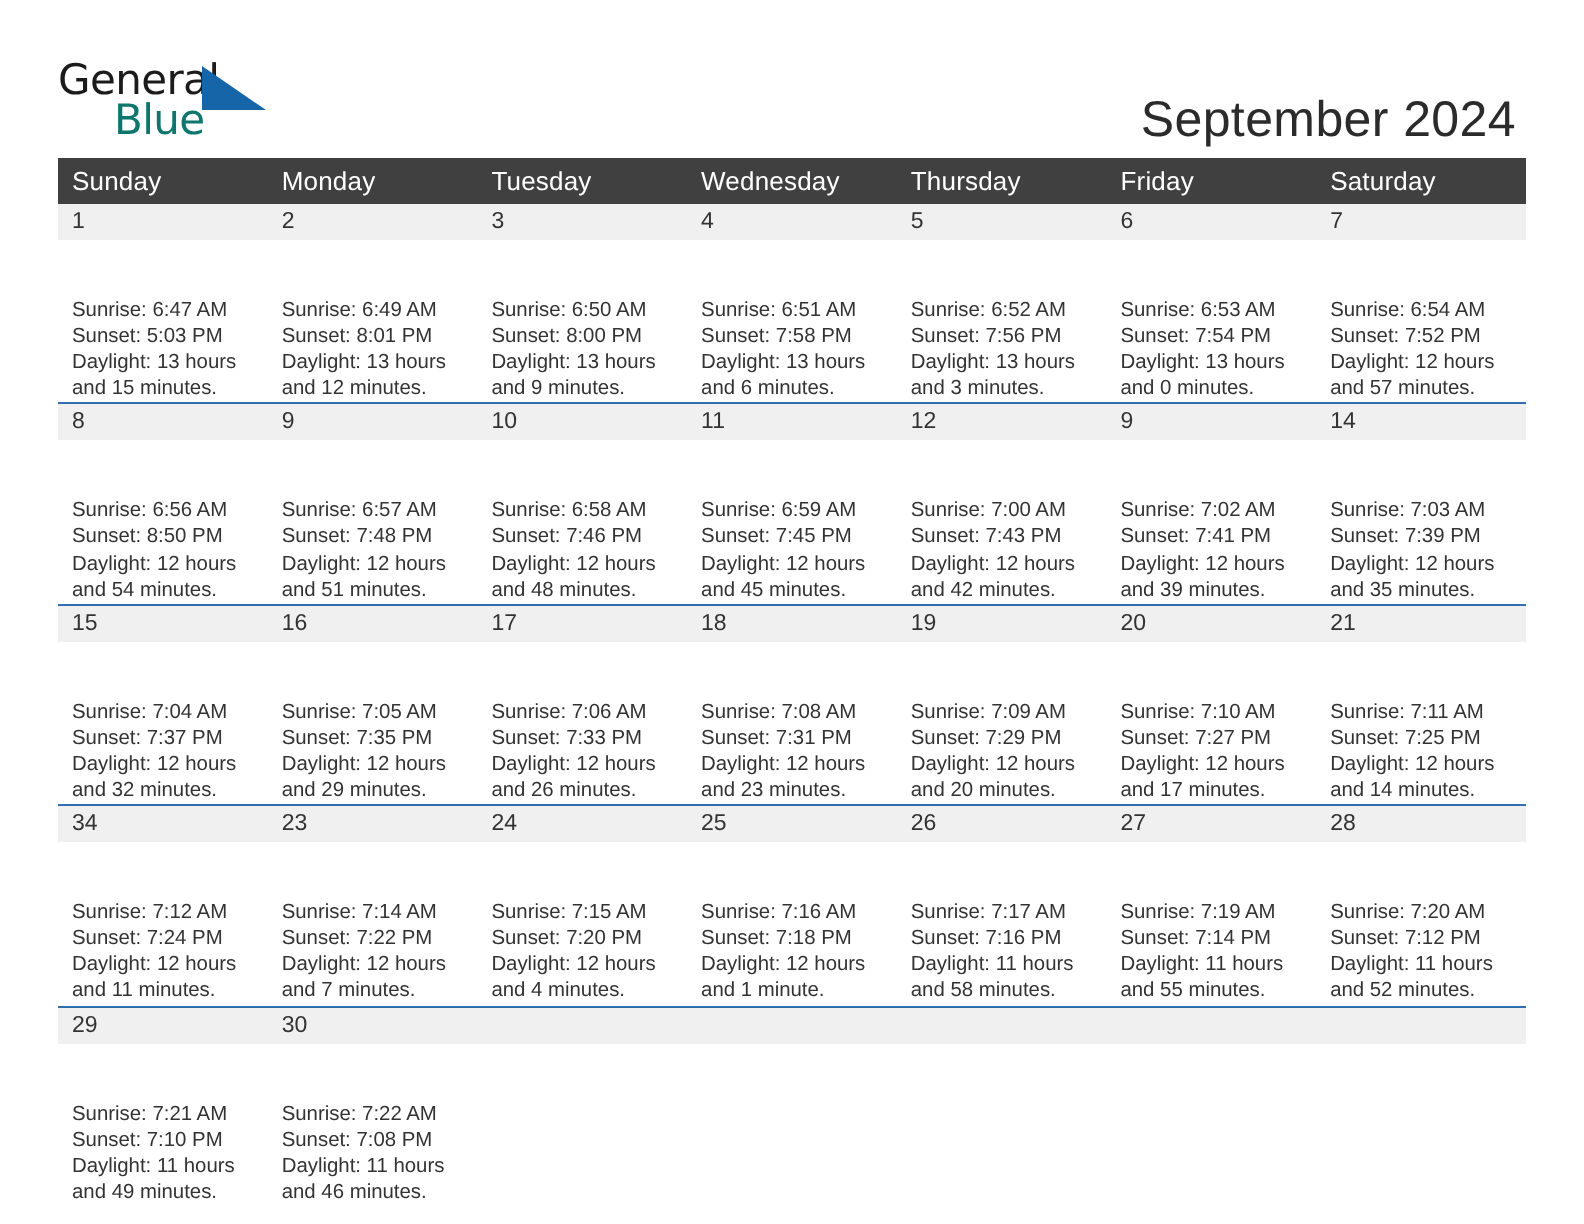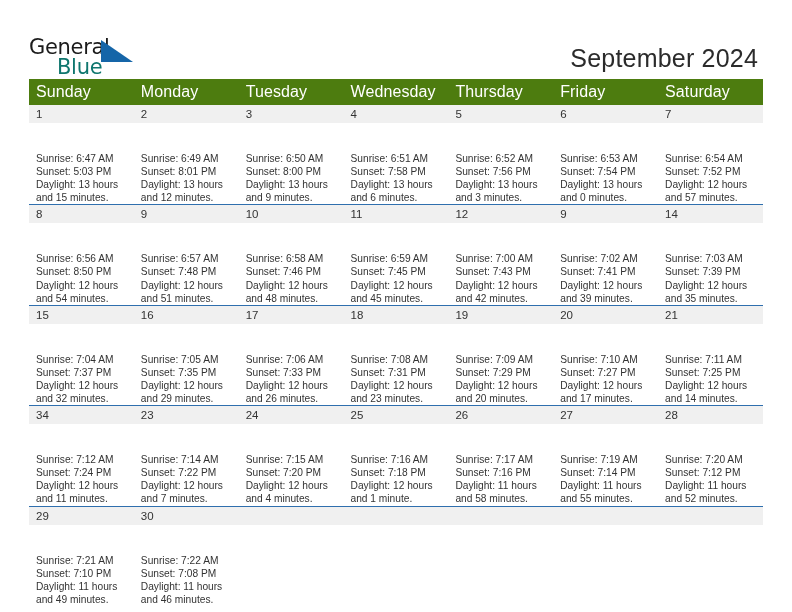--- a/index.html
+++ b/index.html
@@ -16,21 +16,21 @@
   .page {
     position: relative;
     width: 792px;
     height: 612px;
     padding: 0;
   }
 
   
   .header {
     display: flex;
-    align-items: center;
+    align-items: flex-end;
     justify-content: space-between;
     padding: 42px 34px 0 29px;
     height: 76px;
   }
 
   .brand {
     position: relative;
     width: 120px;
     height: 48px;
     line-height: 1;
@@ -85,23 +85,23 @@
 
   
   .calendar {
     margin: 3px 29px 0 29px;
     width: 734px;
     border-collapse: collapse;
     table-layout: fixed;
   }
 
   .calendar thead th {
-    background: #4d7c0f;
+    background: #404040;
     color: #ffffff;
-    font-size: 16px;
+    font-size: 13px;
     font-weight: normal;
     text-align: left;
     padding: 4px 0 4px 7px;
     height: 21px;
     letter-spacing: 0.1px;
   }
 
   .week-row > td {
     vertical-align: top;
     padding: 0;

